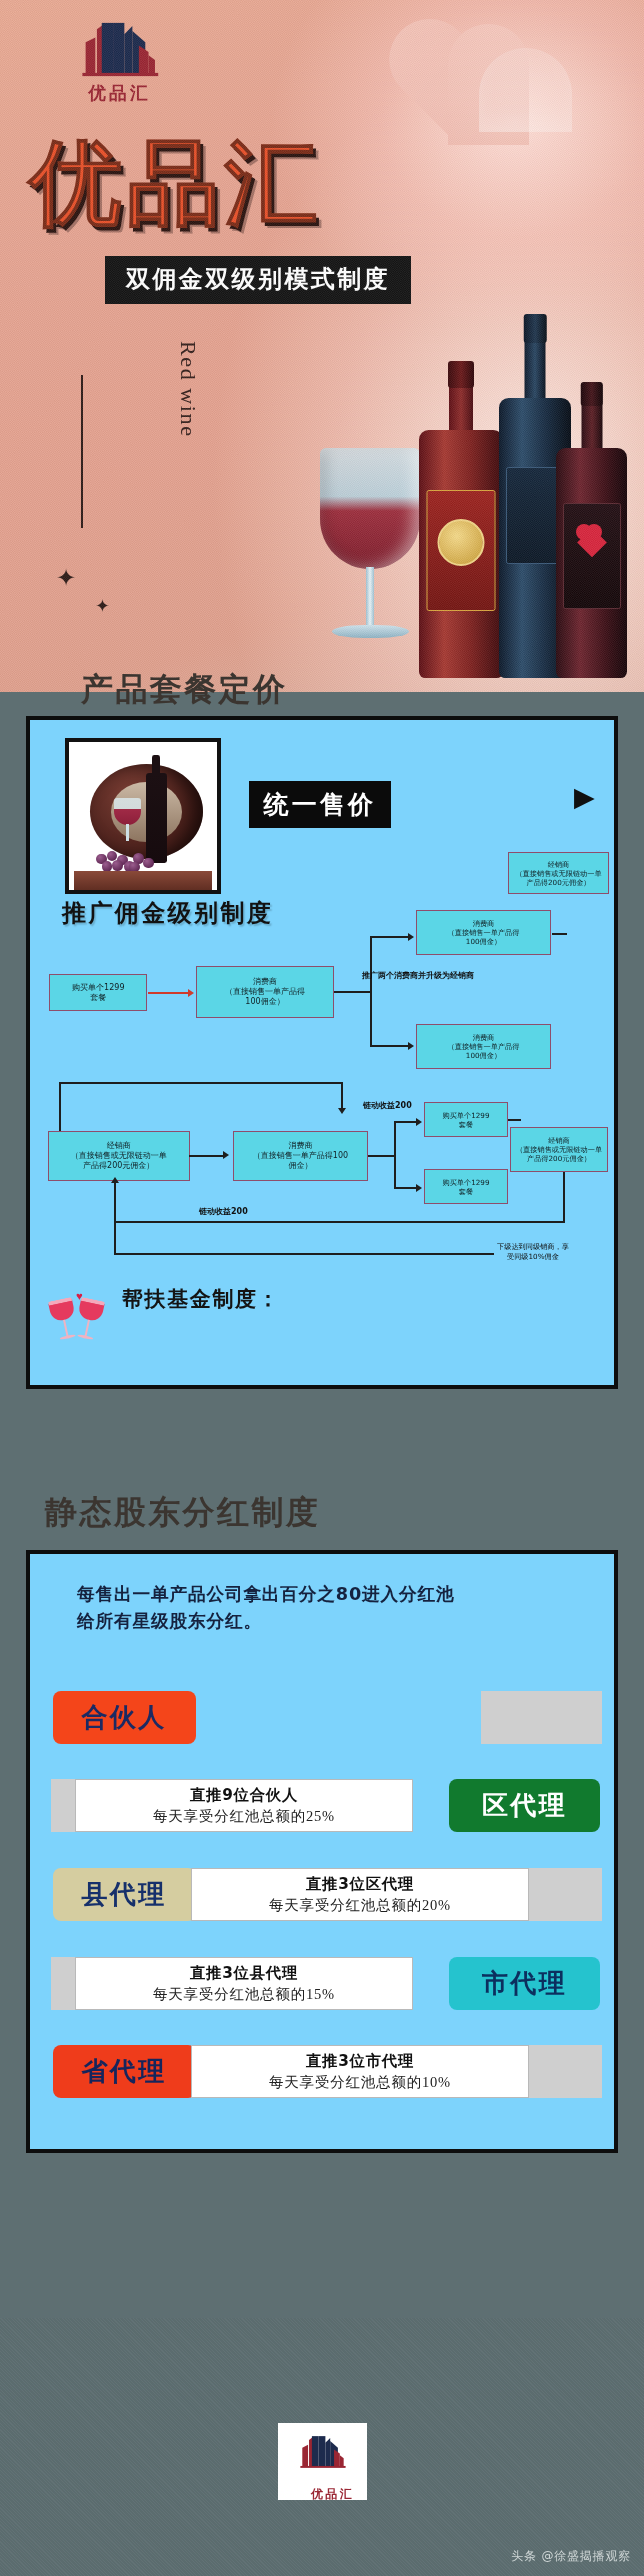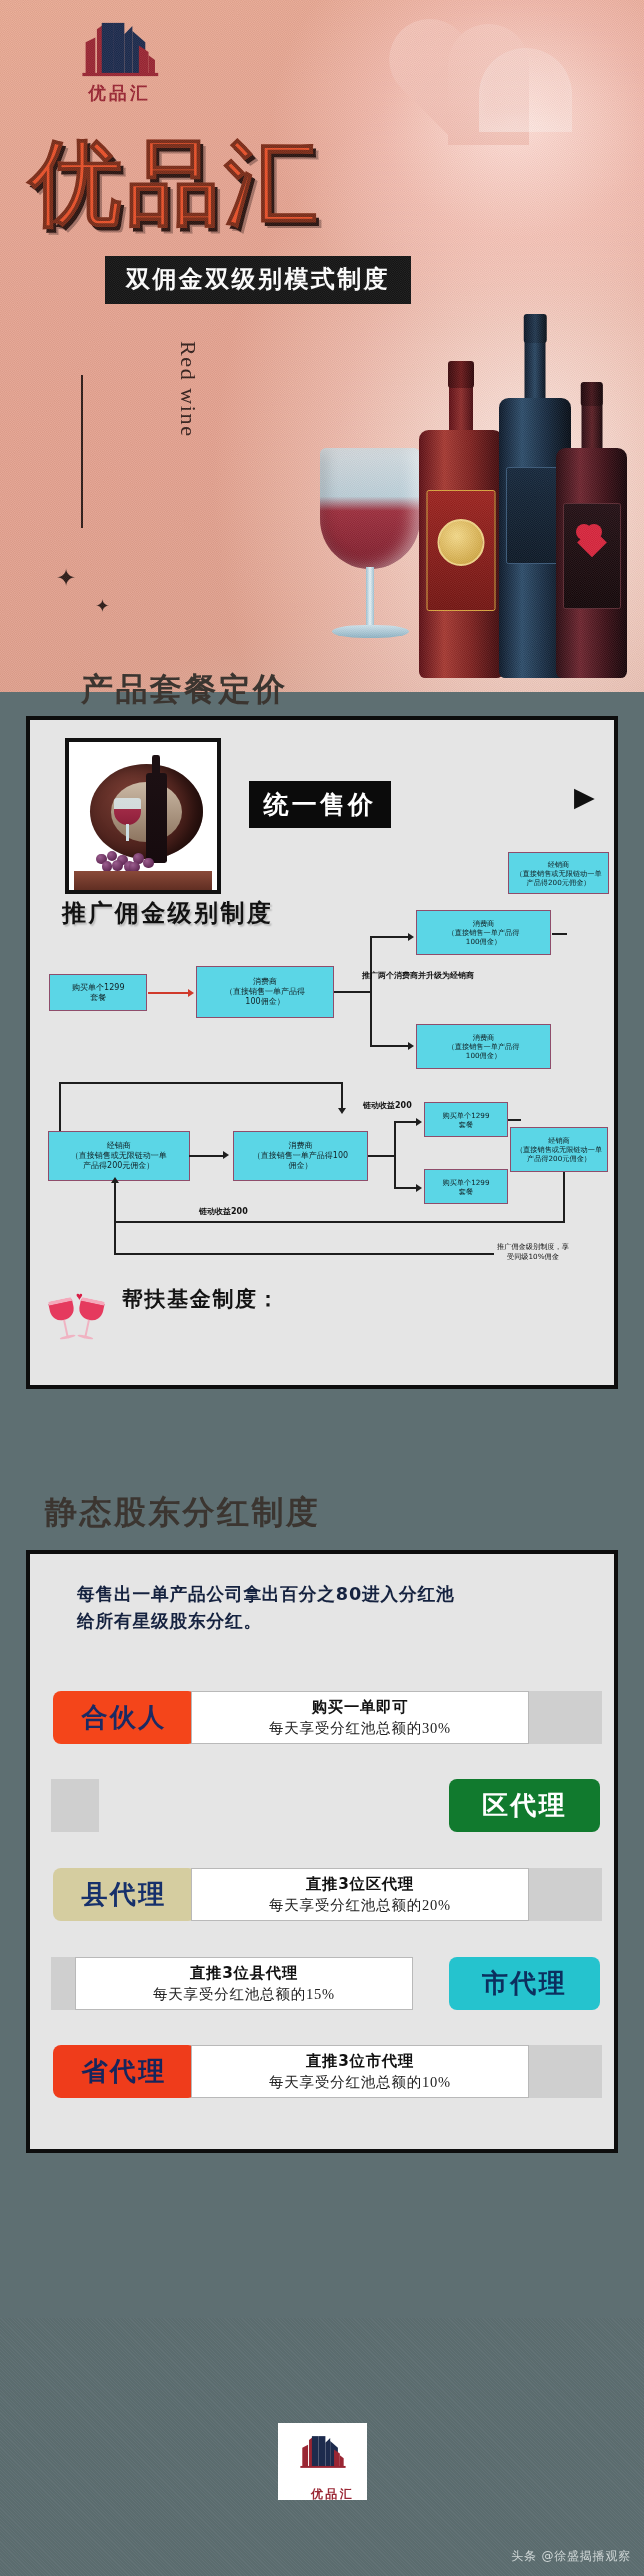--- a/index.html
+++ b/index.html
@@ -99,21 +99,21 @@
     background:linear-gradient(90deg,#9fc2d2,#e8f2f6,#9fc2d2); }
   .base{ position:absolute; left:14.5px; top:177px; width:77px; height:13px;
     border-radius:50%/60%; background:linear-gradient(180deg,#cfe3ec,#8fb3c4); }
 
   
   .sec-hd{
     position:absolute; font-family:"Liberation Serif","DejaVu Serif",serif;
     font-size:32px; font-weight:700; color:#3b3530; letter-spacing:2.4px;
   }
   .panel{
-    position:absolute; background:#e5e5e5; border:4px solid #0d0d0d;
+    position:absolute; background:#7dd3fc; border:4px solid #0d0d0d;
   }
   .prodimg{
     position:absolute; left:35px; top:17.7px; width:156px; height:156px;
     border:4px solid #111; background:#fff; overflow:hidden;
   }
   .barrel{ position:absolute; left:21px; top:22.5px; width:113px; height:95px;
     border-radius:50%; background:radial-gradient(circle at 36% 34%, #7a3e34, #4a201b 60%, #2c100d 100%);
     box-shadow: inset -9.7px 0 16px rgba(0,0,0,.5); }
   .barrel::after{ content:""; position:absolute; left:21px; top:17.7px; width:71px; height:60px;
     border-radius:50%; background:linear-gradient(180deg,#cbb9a5,#8d7560); }
@@ -376,21 +376,21 @@
 
     <div class="edge" style="left:84px; top:460px; width:1.6px; height:42px;"></div>
     <div class="arrow u" style="left:81px; top:457px;"></div>
     <div class="edge" style="left:84px; top:501px; width:451px; height:1.6px;"></div>
     <div class="edge" style="left:533px; top:452px; width:1.6px; height:50px;"></div>
 
     <div class="elabel" style="left:169px; top:486px;">链动收益200</div>
 
     <div class="edge" style="left:84px; top:533px; width:380px; height:1.6px;"></div>
     <div class="edge" style="left:84px; top:501px; width:1.6px; height:34px;"></div>
-    <div class="elabel sm" style="left:467px; top:522px; white-space:pre-line; text-align:center;">推广佣金级别制度，享
+    <div class="elabel sm" style="left:467px; top:522px; white-space:pre-line; text-align:center;">下级达到同级销商，享
 受同级10%佣金</div>
 
     <div class="cheers" style="left:21px; top:573px;">
       <div class="cg" style="left:0; top:6.4px; transform:rotate(-12deg);">
           <i></i>
           <u></u>
           <b></b>
         </div>
       <div class="cg" style="left:27px; top:6.4px; transform:rotate(12deg);">
           <i></i>
@@ -404,28 +404,28 @@
 
   <div class="sec-hd" style="left:45px; top:1491px;">静态股东分红制度</div>
 
   <div class="panel" style="left:26px; top:1550px; width:592px; height:603px;">
     <div class="div-intro" style="left:47px; top:27px; width:515px; white-space:pre-line;">每售出一单产品公司拿出百分之80进入分红池
 给所有星级股东分红。</div>
 
     <div class="tier" style="left:0; top:137px; width:592px;">
       <div class="shadowbar" style="left:451px; width:121px;"></div>
       <div class="chip" style="left:22.5px; width:143px; background:#f4451a; color:#1b2a63;">合伙人</div>
-      <div class="txt" style="left:161px; width:338px;">
-        <div class="t1">购买一单即可</div>
-        <div class="t2">每天享受分红池总额的30%</div>
-      </div>
     </div>
 
     <div class="tier" style="left:0; top:225px; width:592px;">
       <div class="shadowbar" style="left:21px; width:48px;"></div>
+      <div class="txt" style="left:45px; width:338px;">
+        <div class="t1">直推9位合伙人</div>
+        <div class="t2">每天享受分红池总额的25%</div>
+      </div>
       <div class="chip" style="left:419px; width:151px; background:#117a2e; color:#ffffff;">区代理</div>
     </div>
 
     <div class="tier" style="left:0; top:314px; width:592px;">
       <div class="shadowbar" style="left:451px; width:121px;"></div>
       <div class="chip" style="left:22.5px; width:143px; background:#d5cda0; color:#16306b;">县代理</div>
       <div class="txt" style="left:161px; width:338px;">
         <div class="t1">直推3位区代理</div>
         <div class="t2">每天享受分红池总额的20%</div>
       </div>

